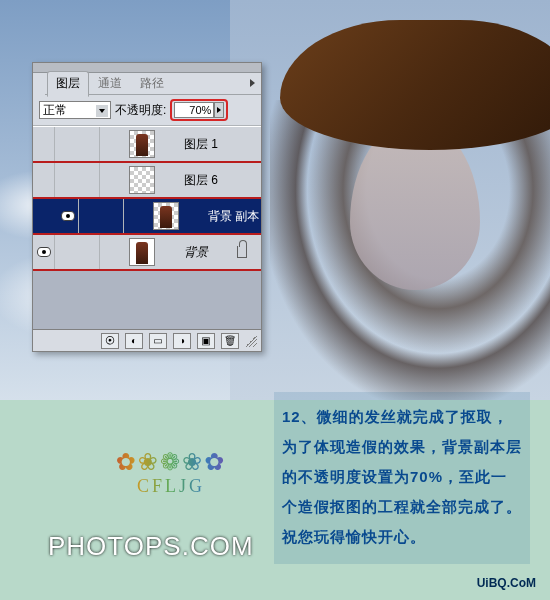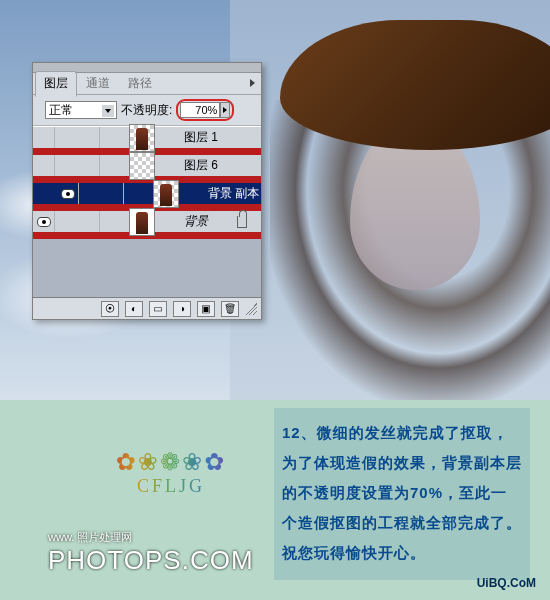--- a/index.html
+++ b/index.html
@@ -79,20 +79,21 @@
     border-bottom: 1px solid #909498;
   }
   .panel-tabs {
     display: flex;
     align-items: center;
     height: 22px;
     background: #d8dce3;
     border-bottom: 1px solid #a0a4a8;
     padding-left: 2px;
     position: relative;
+    margin-left: 12px;
   }
   .panel-tab {
     padding: 3px 8px 4px 8px;
     font-size: 12px;
     color: #707070;
     border: 1px solid transparent;
   }
   .panel-tab.active {
     color: #000;
     background: #d8dce3;
@@ -124,21 +125,20 @@
   .blend-select {
     width: 72px;
     height: 18px;
     background: #fff;
     border: 1px solid #808080;
     display: flex;
     align-items: center;
     padding-left: 3px;
     font-size: 12px;
     position: relative;
-    margin-left: 6px;
   }
   .blend-select .caret {
     position: absolute;
     right: 2px;
     top: 3px;
     width: 12px;
     height: 12px;
     background: #d0d4d8;
     display: flex;
     align-items: center;
@@ -156,21 +156,21 @@
     height: 16px;
     background: #fff;
     border: 1px solid #808080;
     text-align: right;
     padding-right: 2px;
     font-size: 11px;
     line-height: 14px;
   }
   .opacity-highlight {
     border: 2px solid #d62626;
-    border-radius: 9px;
+    border-radius: 4px;
     padding: 1px 2px;
     display: inline-flex;
     align-items: center;
   }
   .flyout {
     width: 10px;
     height: 16px;
     background: #d0d4d8;
     border: 1px solid #808080;
     display: flex;
@@ -188,22 +188,22 @@
   .lock-icons span { display:inline-block; width:14px; height:14px; border:1px solid #a0a4a8; background:#e8ecf0; font-size:10px; text-align:center; line-height:12px; }
 
   .layers-list {
     background: #cfd3da;
     border-top: 1px solid #fff;
     max-height: 270px;
   }
   .layer-row {
     display: flex;
     align-items: center;
-    height: 28px;
-    border-bottom: 7px solid #b91c1c;
+    height: 36px;
+    border-bottom: 2px solid #b91c1c;
     background: #cfd3da;
     gap: 23px;
   }
   .layer-row.selected {
     background: #0a246a;
     color: #fff;
     padding-left: 24px;
   }
   .vis-col {
     width: 22px;
@@ -357,21 +357,21 @@
     bottom: 10px;
     color: #012a54;
     font-family: Arial, sans-serif;
     font-size: 12px;
     font-weight: bold;
   }
 
   
   .caption-box {
     position: absolute;
-    top: 408px;
+    top: 392px;
     right: 20px;
     width: 256px;
     background: rgba(30,100,150,0.15);
     padding: 10px 8px 12px 8px;
     font-size: 15px;
     font-family: "SimHei","STHeiti","Microsoft YaHei",sans-serif;
     font-weight: bold;
     color: #094a8f;
     line-height: 2.0;
     letter-spacing: 1px;
@@ -469,18 +469,17 @@
     <span class="resize-grip"></span>
   </div>
 </div>
 
 <div class="decor-logo">
   <div class="ornament">✿❀❁❀✿</div>
   <div class="ornament-text">CFLJG</div>
 </div>
 
 <div class="watermark-left">
-  <div>www. 照片处理网</div>
   <div class="big">PHOTOPS.COM</div>
 </div>
 <div class="watermark-right">UiBQ.CoM</div>
 
 <div class="caption-box">12、微细的发丝就完成了抠取，为了体现造假的效果，背景副本层的不透明度设置为70%，至此一个造假抠图的工程就全部完成了。祝您玩得愉快开心。</div>
 
 </body></html>

